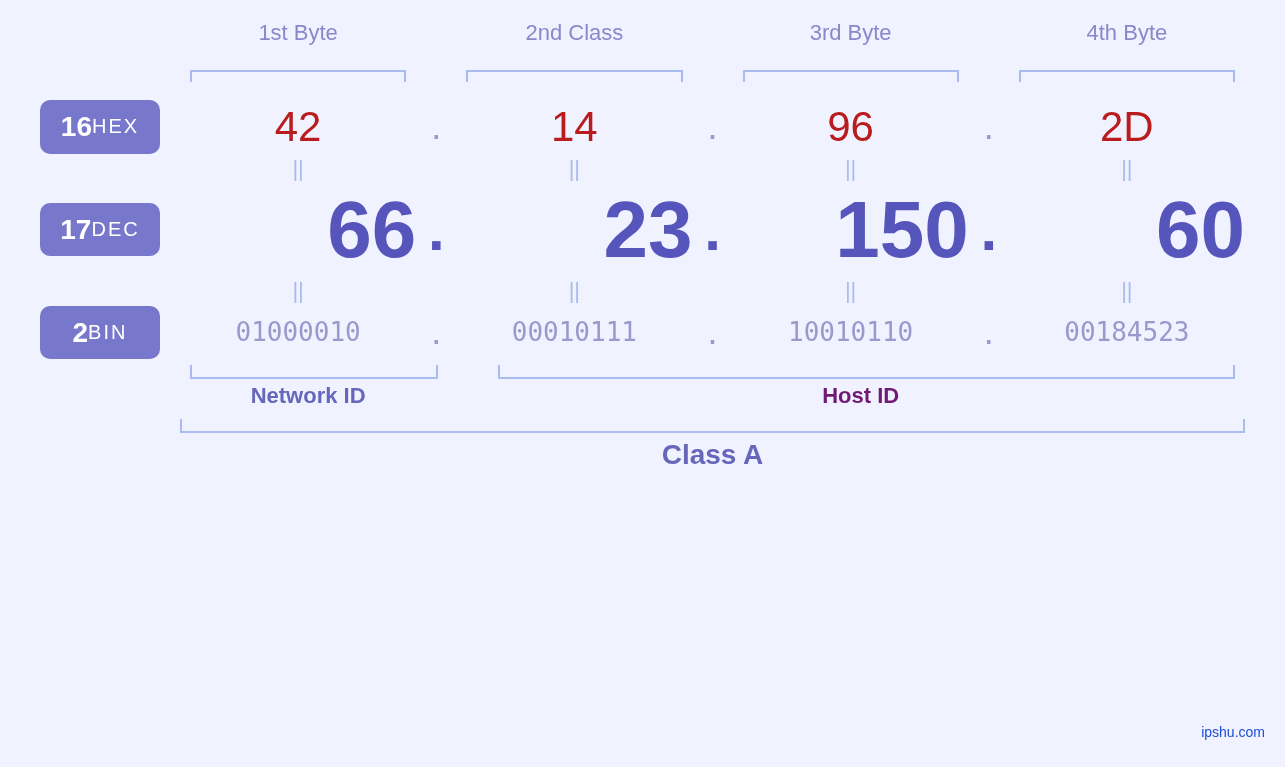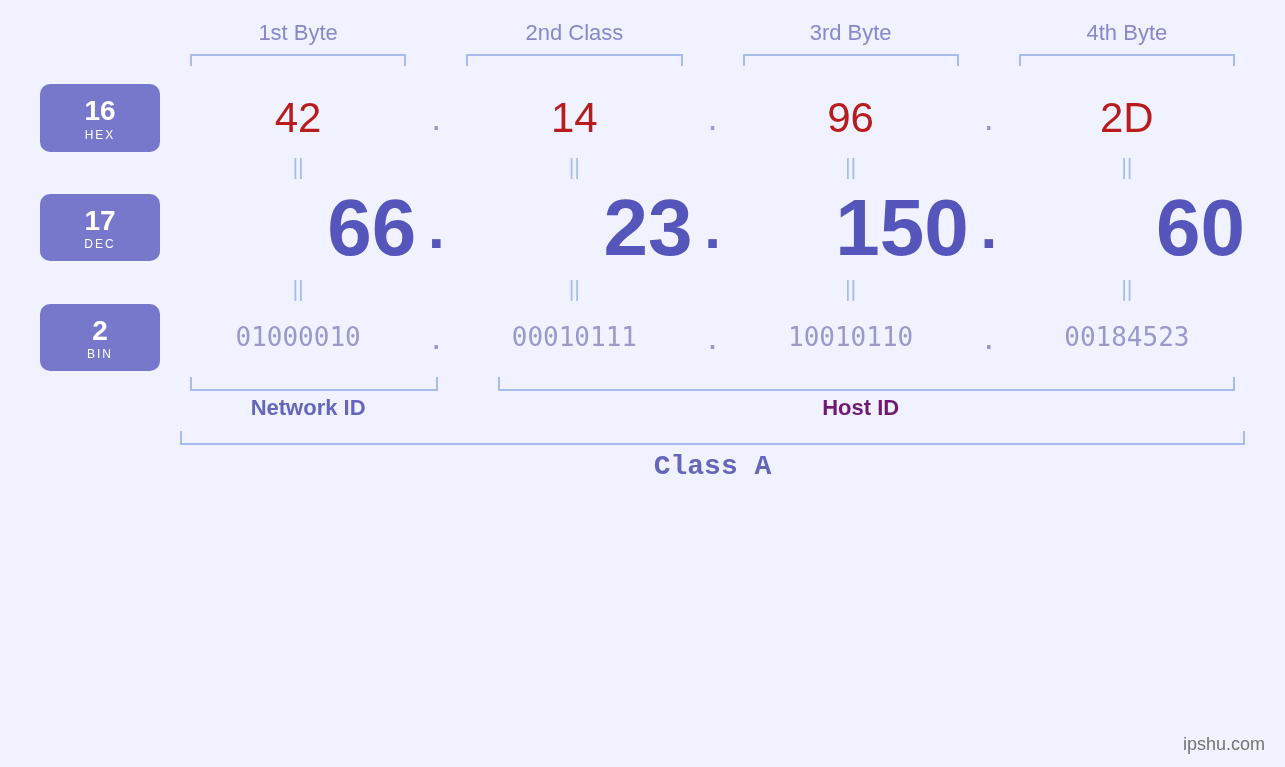--- a/index.html
+++ b/index.html
@@ -26,21 +26,21 @@
       justify-content: flex-start;
       padding: 20px 40px;
       position: relative;
     }
 
     
     .byte-headers {
       display: flex;
       width: 100%;
       margin-left: 140px;
-      margin-bottom: 0px;
+      margin-bottom: 16px;
     }
 
     .byte-header {
       flex: 1;
       text-align: center;
       color: #8888cc;
       font-size: 22px;
       font-weight: 400;
       padding-bottom: 8px;
     }
@@ -59,38 +59,38 @@
       display: flex;
       width: 100%;
       align-items: center;
       margin: 0;
     }
 
     .base-label {
       width: 120px;
       min-width: 120px;
       display: flex;
-      flex-direction: column;
+      flex-direction: row;
       align-items: center;
       justify-content: center;
       background-color: #7777cc;
       color: white;
       border-radius: 10px;
       padding: 10px;
       margin-right: 20px;
     }
 
     .base-number {
       font-size: 28px;
       font-weight: bold;
       line-height: 1.2;
     }
 
     .base-name {
-      font-size: 12px;
+      font-size: 20px;
       font-weight: 400;
       letter-spacing: 2px;
     }
 
     .values-row {
       flex: 1;
       display: flex;
       align-items: center;
       justify-content: space-around;
     }
@@ -141,24 +141,24 @@
     .equals-sign {
       flex: 1;
       text-align: center;
       color: #aabbee;
       font-size: 22px;
       line-height: 1;
     }
 
     .watermark {
       position: absolute;
-      bottom: 12px;
+      bottom: 27px;
       right: 20px;
-      color: #737373;
-      font-size: 18px;
+      color: #1d4ed8;
+      font-size: 14px;
     }
   </style>
 </head>
 <body>
 
 <div class="main-container">
 
   <div style="display:flex; width:100%; margin-bottom:0;">
     <div style="width:140px; min-width:140px;"></div>
     <div class="byte-headers" style="flex:1; display:flex; margin-left:0;">
@@ -280,18 +280,18 @@
     </div>
   </div>
 
   <div style="display:flex; width:100%; margin-top:10px;">
     <div style="width:140px; min-width:140px;"></div>
     <div style="flex:1; height:14px; border-bottom:2px solid #aabbee; border-left:2px solid #aabbee; border-right:2px solid #aabbee;"></div>
   </div>
 
   <div style="display:flex; width:100%; margin-top:6px;">
     <div style="width:140px; min-width:140px;"></div>
-    <div style="flex:1; text-align:center; color:#6666bb; font-size:28px; font-weight:bold;font-family:Liberation Mono, monospace;">Class A</div>
+    <div style="flex:1; text-align:center; color:#6666bb; font-size:28px; font-weight:bold;">Class A</div>
   </div>
 
   <div class="watermark">ipshu.com</div>
 
 </div>
 
 </body></html>

